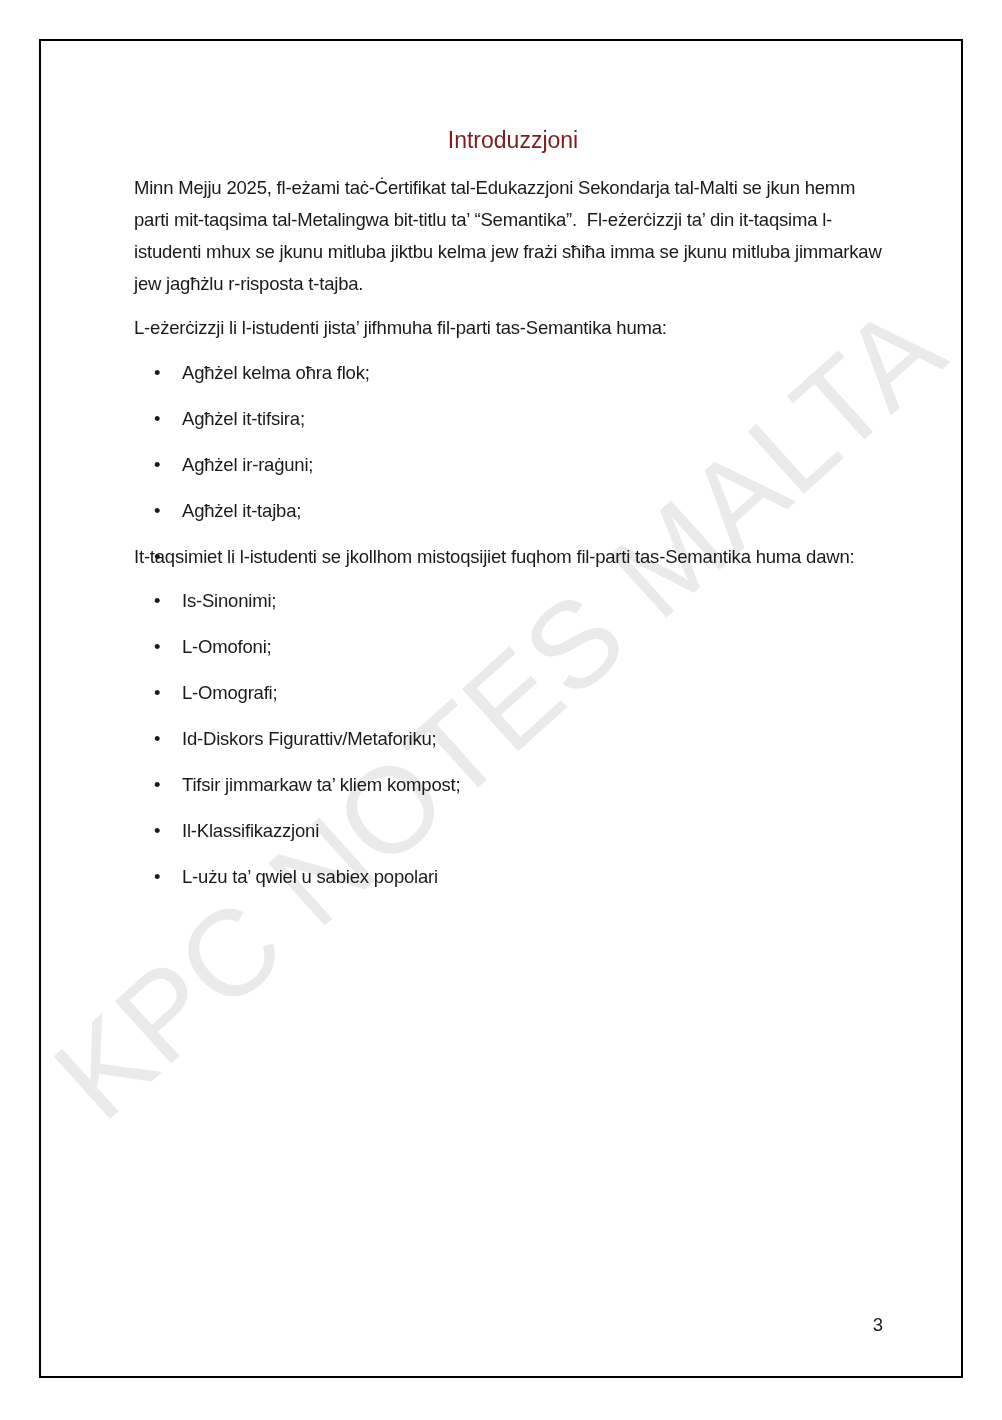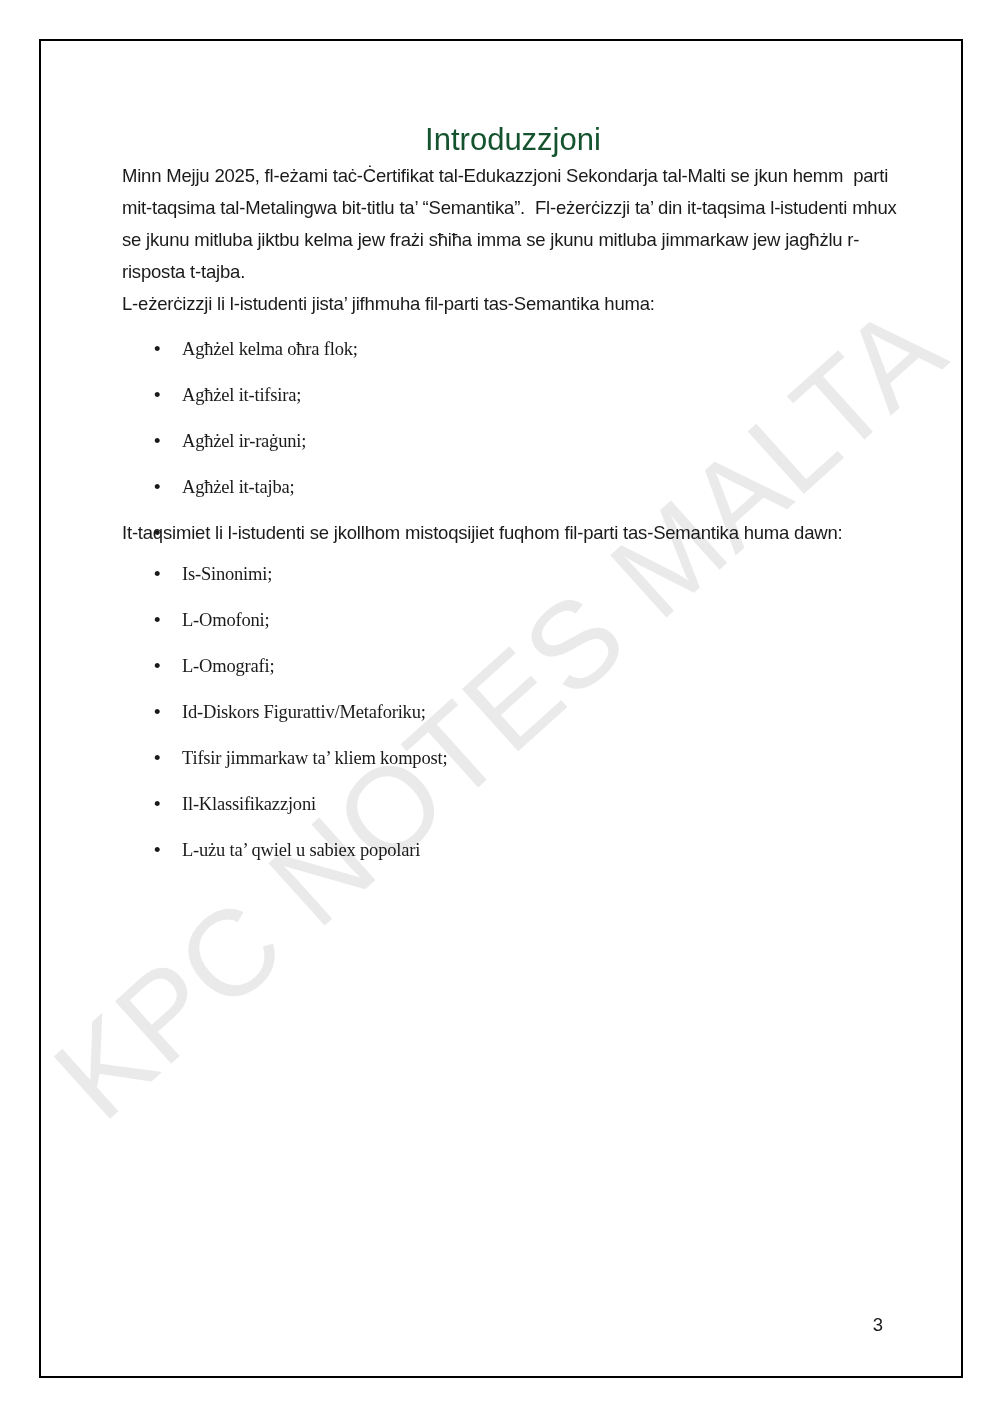--- a/index.html
+++ b/index.html
@@ -46,28 +46,28 @@
     width: 782px;
     z-index: 1;
     color: #1a1a1a;
     font-size: 18.5px;
     line-height: 32px;
     letter-spacing: -0.2px;
   }
   .title {
     margin: 120px 0 0 0;
     text-align: center;
-    font-size: 31px;
+    font-size: 23px;
     line-height: 40px;
     font-weight: 400;
-    color: #14532d;
+    color: #7f1d1d;
     letter-spacing: 0;
   }
   .content p {
-    margin: 0;
+    margin: 12px;
     white-space: pre-wrap;
   }
   .p-intro      { margin-top: 55px; }
   .p-list-intro-1 { margin-top: 10px; }
   .p-list-intro-2 { margin-top: 57px; }
   .p-closing    { margin-top: 13px; }
   ul.doc-list {
     margin: 0 0 0 30px;
     padding: 0;
     list-style: none;
@@ -77,21 +77,21 @@
   ul.doc-list li {
     position: relative;
     padding-left: 30px;
   }
   ul.doc-list li + li { margin-top: 14px; }
   .bullet {
     position: absolute;
     left: 2px;
     top: 0;
   }
-  .label { white-space: pre-wrap; font-family: Liberation Serif, serif; }
+  .label { white-space: pre-wrap; }
   .page-number {
     position: absolute;
     left: 868px;
     top: 1312px;
     width: 20px;
     text-align: center;
     font-size: 18.5px;
     line-height: 26px;
     color: #1a1a1a;
     z-index: 1;

